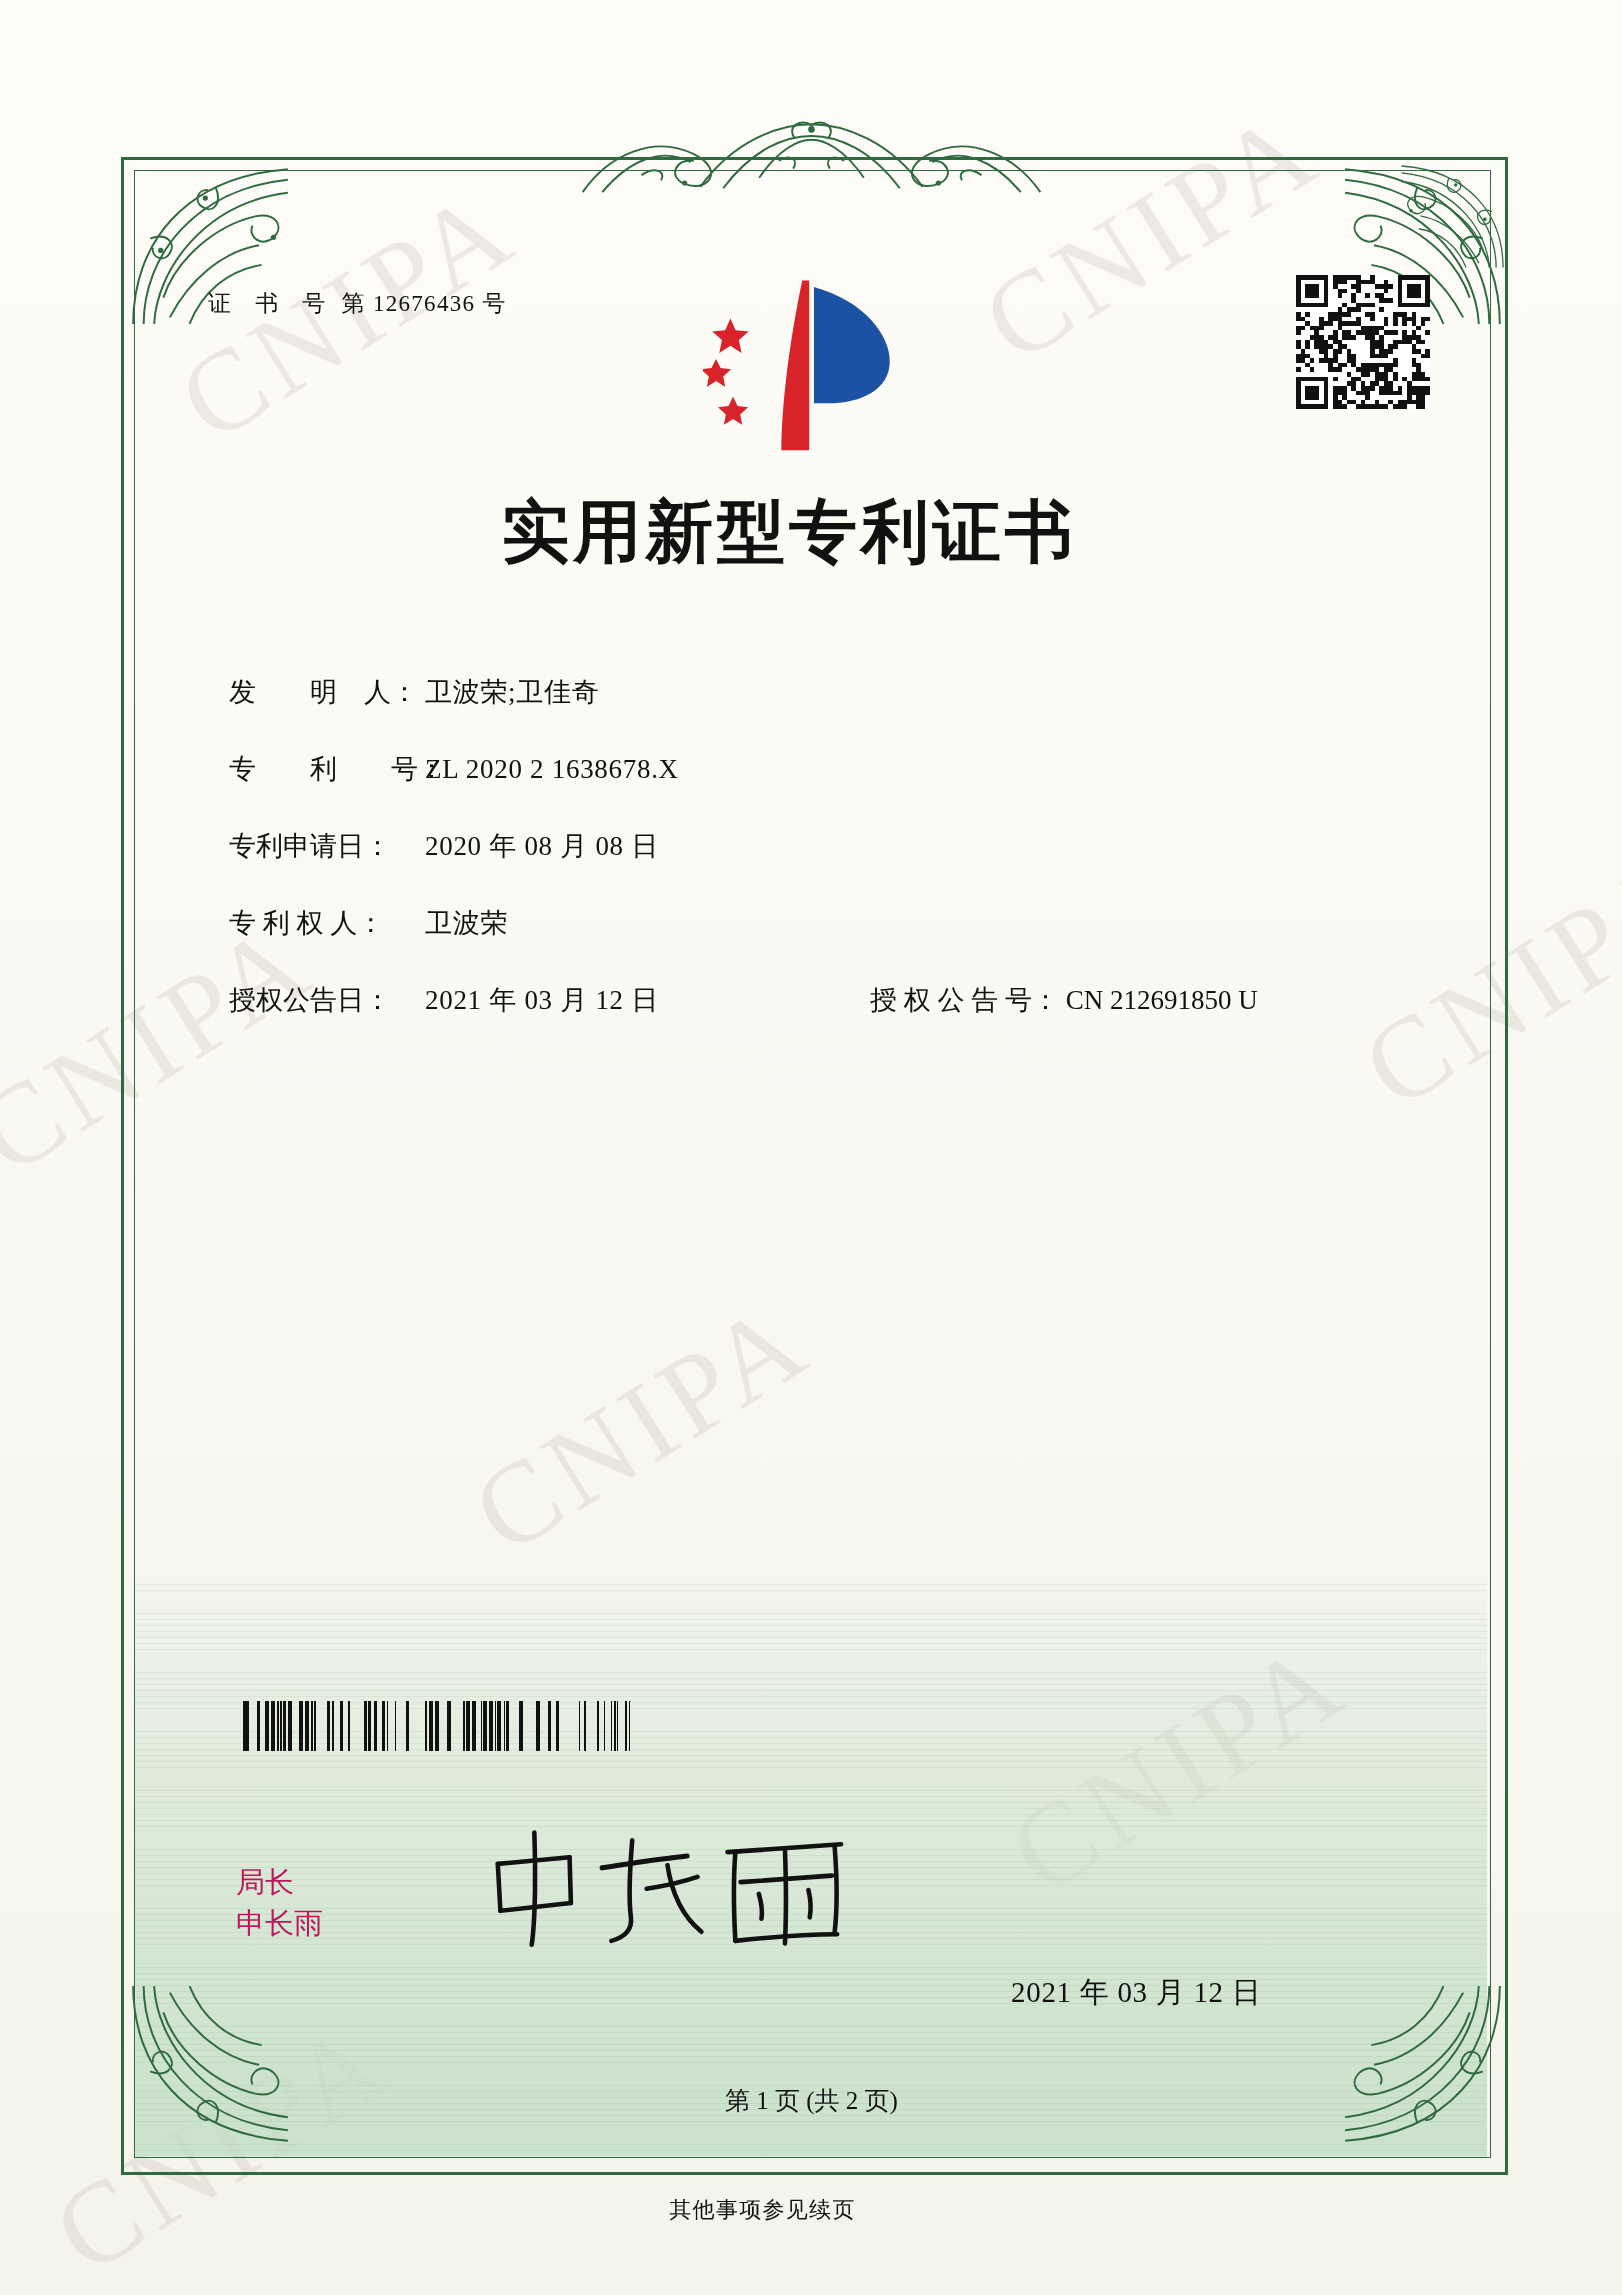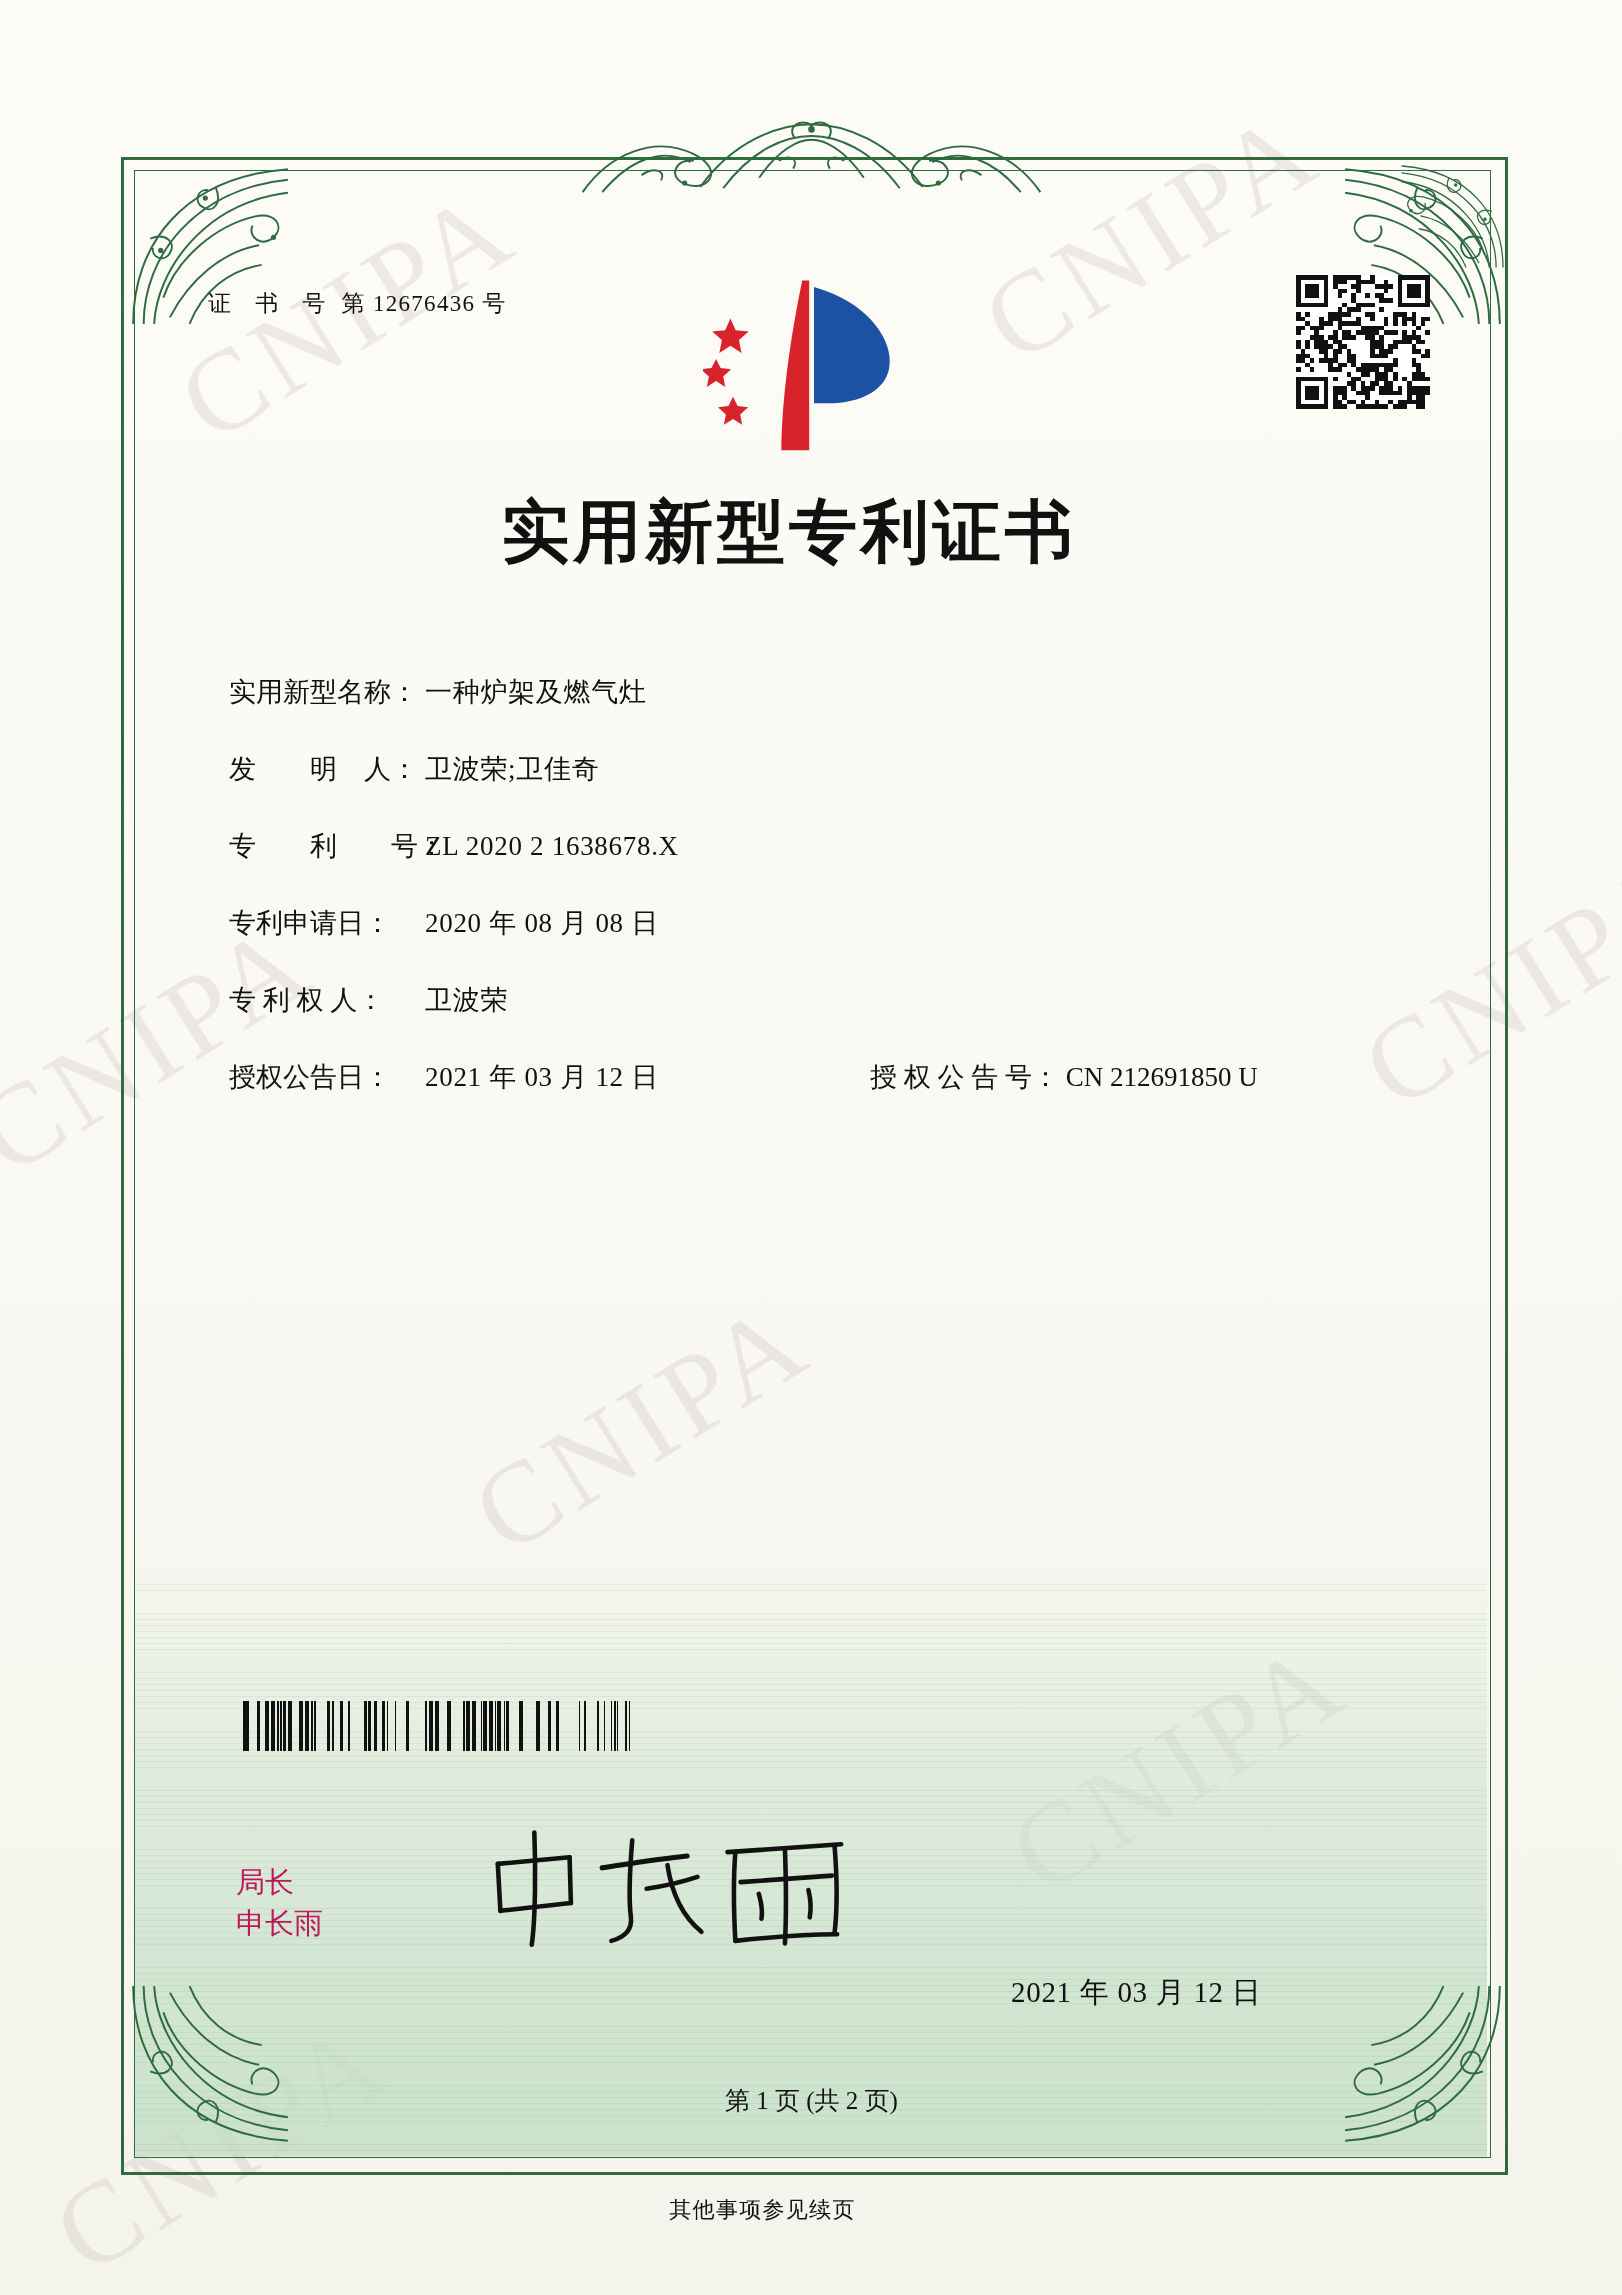--- a/index.html
+++ b/index.html
@@ -362,21 +362,20 @@
   <svg id="qr" viewBox="0 0 29 29" shape-rendering="crispEdges">
     <rect width="29" height="29" fill="#ffffff"></rect>
     <g id="qr-cells" fill="#111111">
         <path d="M0,0h1v1h-1zM1,0h1v1h-1zM2,0h1v1h-1zM3,0h1v1h-1zM4,0h1v1h-1zM5,0h1v1h-1zM6,0h1v1h-1zM8,0h1v1h-1zM9,0h1v1h-1zM10,0h1v1h-1zM11,0h1v1h-1zM12,0h1v1h-1zM13,0h1v1h-1zM16,0h1v1h-1zM22,0h1v1h-1zM23,0h1v1h-1zM24,0h1v1h-1zM25,0h1v1h-1zM26,0h1v1h-1zM27,0h1v1h-1zM28,0h1v1h-1zM0,1h1v1h-1zM6,1h1v1h-1zM8,1h1v1h-1zM9,1h1v1h-1zM10,1h1v1h-1zM13,1h1v1h-1zM14,1h1v1h-1zM15,1h1v1h-1zM16,1h1v1h-1zM19,1h1v1h-1zM22,1h1v1h-1zM28,1h1v1h-1zM0,2h1v1h-1zM2,2h1v1h-1zM3,2h1v1h-1zM4,2h1v1h-1zM6,2h1v1h-1zM8,2h1v1h-1zM12,2h1v1h-1zM13,2h1v1h-1zM17,2h1v1h-1zM18,2h1v1h-1zM19,2h1v1h-1zM20,2h1v1h-1zM22,2h1v1h-1zM24,2h1v1h-1zM25,2h1v1h-1zM26,2h1v1h-1zM28,2h1v1h-1zM0,3h1v1h-1zM2,3h1v1h-1zM3,3h1v1h-1zM4,3h1v1h-1zM6,3h1v1h-1zM9,3h1v1h-1zM10,3h1v1h-1zM13,3h1v1h-1zM19,3h1v1h-1zM22,3h1v1h-1zM24,3h1v1h-1zM25,3h1v1h-1zM26,3h1v1h-1zM28,3h1v1h-1zM0,4h1v1h-1zM2,4h1v1h-1zM3,4h1v1h-1zM4,4h1v1h-1zM6,4h1v1h-1zM9,4h1v1h-1zM12,4h1v1h-1zM15,4h1v1h-1zM17,4h1v1h-1zM18,4h1v1h-1zM22,4h1v1h-1zM24,4h1v1h-1zM25,4h1v1h-1zM26,4h1v1h-1zM28,4h1v1h-1zM0,5h1v1h-1zM6,5h1v1h-1zM12,5h1v1h-1zM18,5h1v1h-1zM19,5h1v1h-1zM20,5h1v1h-1zM22,5h1v1h-1zM28,5h1v1h-1zM0,6h1v1h-1zM1,6h1v1h-1zM2,6h1v1h-1zM3,6h1v1h-1zM4,6h1v1h-1zM5,6h1v1h-1zM6,6h1v1h-1zM10,6h1v1h-1zM13,6h1v1h-1zM14,6h1v1h-1zM15,6h1v1h-1zM16,6h1v1h-1zM22,6h1v1h-1zM23,6h1v1h-1zM24,6h1v1h-1zM25,6h1v1h-1zM26,6h1v1h-1zM27,6h1v1h-1zM28,6h1v1h-1zM9,7h1v1h-1zM11,7h1v1h-1zM12,7h1v1h-1zM13,7h1v1h-1zM18,7h1v1h-1zM0,8h1v1h-1zM2,8h1v1h-1zM7,8h1v1h-1zM8,8h1v1h-1zM9,8h1v1h-1zM10,8h1v1h-1zM11,8h1v1h-1zM15,8h1v1h-1zM16,8h1v1h-1zM21,8h1v1h-1zM22,8h1v1h-1zM23,8h1v1h-1zM25,8h1v1h-1zM0,9h1v1h-1zM1,9h1v1h-1zM5,9h1v1h-1zM7,9h1v1h-1zM8,9h1v1h-1zM9,9h1v1h-1zM13,9h1v1h-1zM16,9h1v1h-1zM19,9h1v1h-1zM21,9h1v1h-1zM23,9h1v1h-1zM24,9h1v1h-1zM25,9h1v1h-1zM27,9h1v1h-1zM28,9h1v1h-1zM2,10h1v1h-1zM5,10h1v1h-1zM6,10h1v1h-1zM7,10h1v1h-1zM9,10h1v1h-1zM10,10h1v1h-1zM11,10h1v1h-1zM12,10h1v1h-1zM13,10h1v1h-1zM19,10h1v1h-1zM21,10h1v1h-1zM23,10h1v1h-1zM25,10h1v1h-1zM27,10h1v1h-1zM0,11h1v1h-1zM1,11h1v1h-1zM3,11h1v1h-1zM4,11h1v1h-1zM5,11h1v1h-1zM9,11h1v1h-1zM14,11h1v1h-1zM15,11h1v1h-1zM16,11h1v1h-1zM17,11h1v1h-1zM18,11h1v1h-1zM26,11h1v1h-1zM0,12h1v1h-1zM4,12h1v1h-1zM8,12h1v1h-1zM10,12h1v1h-1zM11,12h1v1h-1zM13,12h1v1h-1zM14,12h1v1h-1zM15,12h1v1h-1zM16,12h1v1h-1zM17,12h1v1h-1zM19,12h1v1h-1zM20,12h1v1h-1zM21,12h1v1h-1zM23,12h1v1h-1zM25,12h1v1h-1zM28,12h1v1h-1zM3,13h1v1h-1zM4,13h1v1h-1zM5,13h1v1h-1zM7,13h1v1h-1zM8,13h1v1h-1zM10,13h1v1h-1zM11,13h1v1h-1zM12,13h1v1h-1zM15,13h1v1h-1zM16,13h1v1h-1zM18,13h1v1h-1zM23,13h1v1h-1zM24,13h1v1h-1zM25,13h1v1h-1zM26,13h1v1h-1zM0,14h1v1h-1zM2,14h1v1h-1zM4,14h1v1h-1zM5,14h1v1h-1zM6,14h1v1h-1zM8,14h1v1h-1zM9,14h1v1h-1zM16,14h1v1h-1zM17,14h1v1h-1zM18,14h1v1h-1zM21,14h1v1h-1zM22,14h1v1h-1zM23,14h1v1h-1zM24,14h1v1h-1zM26,14h1v1h-1zM27,14h1v1h-1zM0,15h1v1h-1zM2,15h1v1h-1zM4,15h1v1h-1zM5,15h1v1h-1zM6,15h1v1h-1zM7,15h1v1h-1zM9,15h1v1h-1zM10,15h1v1h-1zM16,15h1v1h-1zM17,15h1v1h-1zM18,15h1v1h-1zM20,15h1v1h-1zM21,15h1v1h-1zM25,15h1v1h-1zM1,16h1v1h-1zM5,16h1v1h-1zM6,16h1v1h-1zM8,16h1v1h-1zM9,16h1v1h-1zM11,16h1v1h-1zM16,16h1v1h-1zM18,16h1v1h-1zM19,16h1v1h-1zM20,16h1v1h-1zM25,16h1v1h-1zM26,16h1v1h-1zM28,16h1v1h-1zM0,17h1v1h-1zM1,17h1v1h-1zM2,17h1v1h-1zM6,17h1v1h-1zM8,17h1v1h-1zM11,17h1v1h-1zM12,17h1v1h-1zM16,17h1v1h-1zM17,17h1v1h-1zM18,17h1v1h-1zM19,17h1v1h-1zM27,17h1v1h-1zM28,17h1v1h-1zM0,18h1v1h-1zM1,18h1v1h-1zM3,18h1v1h-1zM5,18h1v1h-1zM6,18h1v1h-1zM7,18h1v1h-1zM8,18h1v1h-1zM11,18h1v1h-1zM12,18h1v1h-1zM21,18h1v1h-1zM25,18h1v1h-1zM2,19h1v1h-1zM7,19h1v1h-1zM9,19h1v1h-1zM10,19h1v1h-1zM12,19h1v1h-1zM14,19h1v1h-1zM15,19h1v1h-1zM16,19h1v1h-1zM17,19h1v1h-1zM18,19h1v1h-1zM19,19h1v1h-1zM20,19h1v1h-1zM21,19h1v1h-1zM25,19h1v1h-1zM26,19h1v1h-1zM0,20h1v1h-1zM3,20h1v1h-1zM7,20h1v1h-1zM8,20h1v1h-1zM9,20h1v1h-1zM13,20h1v1h-1zM14,20h1v1h-1zM15,20h1v1h-1zM16,20h1v1h-1zM17,20h1v1h-1zM19,20h1v1h-1zM20,20h1v1h-1zM26,20h1v1h-1zM11,21h1v1h-1zM14,21h1v1h-1zM15,21h1v1h-1zM17,21h1v1h-1zM18,21h1v1h-1zM19,21h1v1h-1zM21,21h1v1h-1zM25,21h1v1h-1zM26,21h1v1h-1zM27,21h1v1h-1zM0,22h1v1h-1zM1,22h1v1h-1zM2,22h1v1h-1zM3,22h1v1h-1zM4,22h1v1h-1zM5,22h1v1h-1zM6,22h1v1h-1zM8,22h1v1h-1zM12,22h1v1h-1zM13,22h1v1h-1zM17,22h1v1h-1zM18,22h1v1h-1zM19,22h1v1h-1zM21,22h1v1h-1zM23,22h1v1h-1zM25,22h1v1h-1zM26,22h1v1h-1zM27,22h1v1h-1zM28,22h1v1h-1zM0,23h1v1h-1zM6,23h1v1h-1zM11,23h1v1h-1zM12,23h1v1h-1zM14,23h1v1h-1zM16,23h1v1h-1zM17,23h1v1h-1zM19,23h1v1h-1zM20,23h1v1h-1zM24,23h1v1h-1zM0,24h1v1h-1zM2,24h1v1h-1zM3,24h1v1h-1zM4,24h1v1h-1zM6,24h1v1h-1zM8,24h1v1h-1zM9,24h1v1h-1zM10,24h1v1h-1zM12,24h1v1h-1zM14,24h1v1h-1zM15,24h1v1h-1zM16,24h1v1h-1zM18,24h1v1h-1zM19,24h1v1h-1zM20,24h1v1h-1zM22,24h1v1h-1zM24,24h1v1h-1zM25,24h1v1h-1zM26,24h1v1h-1zM27,24h1v1h-1zM28,24h1v1h-1zM0,25h1v1h-1zM2,25h1v1h-1zM3,25h1v1h-1zM4,25h1v1h-1zM6,25h1v1h-1zM8,25h1v1h-1zM9,25h1v1h-1zM10,25h1v1h-1zM13,25h1v1h-1zM14,25h1v1h-1zM15,25h1v1h-1zM18,25h1v1h-1zM19,25h1v1h-1zM20,25h1v1h-1zM21,25h1v1h-1zM22,25h1v1h-1zM24,25h1v1h-1zM25,25h1v1h-1zM26,25h1v1h-1zM27,25h1v1h-1zM28,25h1v1h-1zM0,26h1v1h-1zM2,26h1v1h-1zM3,26h1v1h-1zM4,26h1v1h-1zM6,26h1v1h-1zM8,26h1v1h-1zM10,26h1v1h-1zM15,26h1v1h-1zM24,26h1v1h-1zM26,26h1v1h-1zM27,26h1v1h-1zM0,27h1v1h-1zM6,27h1v1h-1zM8,27h1v1h-1zM9,27h1v1h-1zM11,27h1v1h-1zM12,27h1v1h-1zM14,27h1v1h-1zM17,27h1v1h-1zM20,27h1v1h-1zM22,27h1v1h-1zM23,27h1v1h-1zM24,27h1v1h-1zM25,27h1v1h-1zM26,27h1v1h-1zM27,27h1v1h-1zM0,28h1v1h-1zM1,28h1v1h-1zM2,28h1v1h-1zM3,28h1v1h-1zM4,28h1v1h-1zM5,28h1v1h-1zM6,28h1v1h-1zM8,28h1v1h-1zM9,28h1v1h-1zM10,28h1v1h-1zM13,28h1v1h-1zM14,28h1v1h-1zM15,28h1v1h-1zM16,28h1v1h-1zM17,28h1v1h-1zM18,28h1v1h-1zM19,28h1v1h-1zM21,28h1v1h-1zM22,28h1v1h-1zM23,28h1v1h-1zM26,28h1v1h-1zM27,28h1v1h-1z" fill="#111111"></path>
       </g>
   </svg>
 
   <div id="main-title">实用新型专利证书</div>
 
   <div id="fields">
-      <div class="field-row"><span class="f-label">实用新型名称：</span><span class="f-value">一种炉架及燃气灶</span></div>
       <div class="field-row"><span class="f-label">发　　明　人：</span><span class="f-value">卫波荣;卫佳奇</span></div>
       <div class="field-row"><span class="f-label">专　　利　　号：</span><span class="f-value">ZL 2020 2 1638678.X</span></div>
       <div class="field-row"><span class="f-label">专利申请日：</span><span class="f-value">2020 年 08 月 08 日</span></div>
       <div class="field-row"><span class="f-label">专 利 权 人：</span><span class="f-value">卫波荣</span></div>
       <div class="field-row"><span class="f-label">授权公告日：</span><span class="f-value">2021 年 03 月 12 日</span><span class="pub-second"><span>授 权 公 告 号：</span><span> CN 212691850 U</span></span></div>
     </div>
 
 
   <svg id="barcode" viewBox="0 0 660 76" shape-rendering="crispEdges">
     <g id="barcode-bars" fill="#111111">

